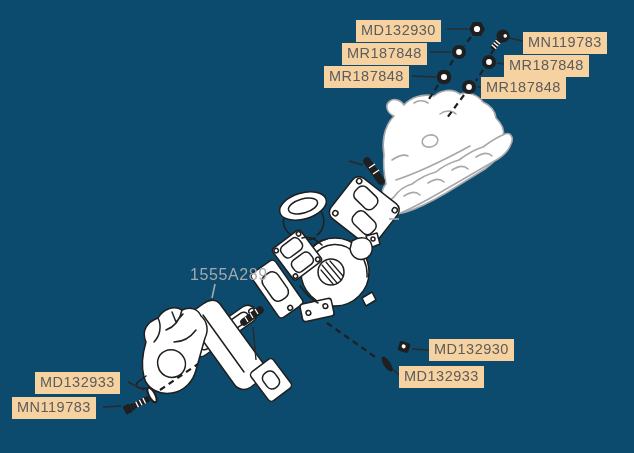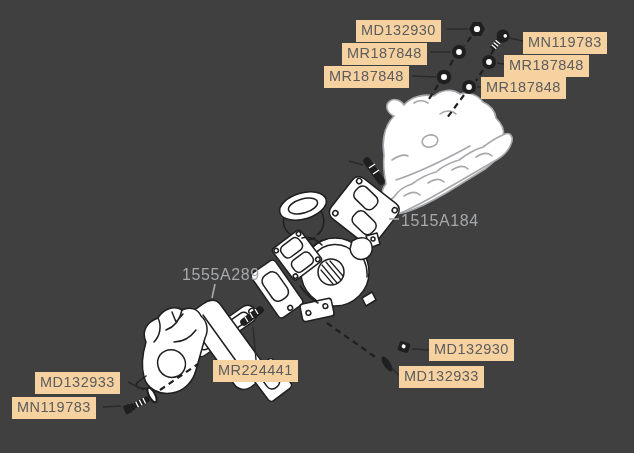--- a/index.html
+++ b/index.html
@@ -1,17 +1,17 @@
 <!DOCTYPE html>
 <html><head>
 <meta charset="utf-8">
 <style>
   html,body{margin:0;padding:0;background:#fff;}
   .stage{
-    position:relative;width:634px;height:453px;background:#404040;
+    position:relative;width:634px;height:453px;background:#0c4a6e;
     font-family:"Liberation Sans", sans-serif;overflow:hidden;
   }
   .stage svg{position:absolute;left:0;top:0;}
   .lbl{
     position:absolute;background:#F6D2A0;color:#5C5C5E;
     font-size:14.5px;letter-spacing:.5px;line-height:19px;
     padding:1px 5px 2px;white-space:nowrap;cursor:pointer;
   }
   .ref{
     position:absolute;color:#A6A8AB;font-size:16px;letter-spacing:.6px;
@@ -222,21 +222,19 @@
       </g>
     </g>
   </svg>
 
   <div class="lbl" style="left:356px;top:20px">MD132930</div>
   <div class="lbl" style="left:523px;top:32px">MN119783</div>
   <div class="lbl" style="left:342px;top:43px">MR187848</div>
   <div class="lbl" style="left:504px;top:55px">MR187848</div>
   <div class="lbl" style="left:324px;top:66px">MR187848</div>
   <div class="lbl" style="left:481px;top:77px">MR187848</div>
-  <div class="ref" style="left:401px;top:212px">1515A184</div>
-  <div class="ref" style="left:182px;top:266px">1555A289</div>
-  <div class="lbl" style="left:213px;top:360px">MR224441</div>
+  <div class="ref" style="left:190px;top:266px">1555A289</div>
   <div class="lbl" style="left:429px;top:339px">MD132930</div>
   <div class="lbl" style="left:399px;top:366px">MD132933</div>
   <div class="lbl" style="left:35px;top:372px">MD132933</div>
   <div class="lbl" style="left:12px;top:397px">MN119783</div>
 
 </div>
 
 </body></html>

